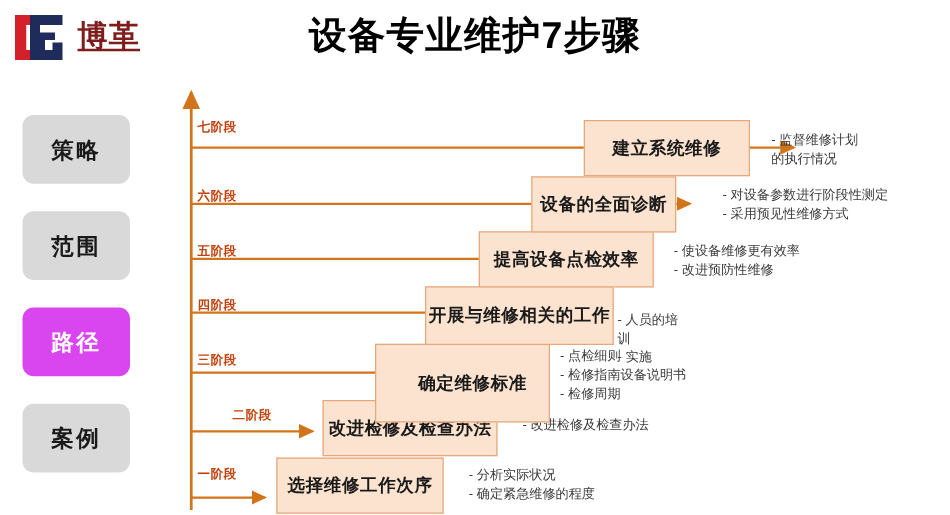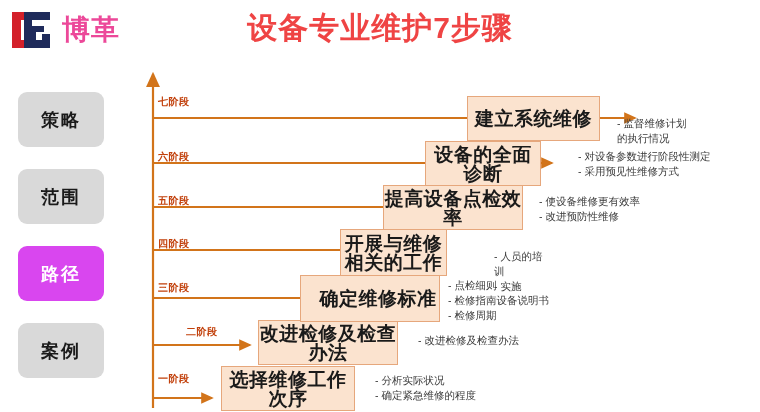--- a/index.html
+++ b/index.html
@@ -32,36 +32,37 @@
     position: absolute;
     left: 2px;
     top: 4px;
     width: 44px;
     height: 40px;
   }
   .logo-text {
     position: absolute;
     left: 54px;
     top: 4px;
-    font-size: 28px;
-    font-weight: bold;
-    color: #ec4899;
+    font-size: 24px;
+    font-weight: bold;
+    color: #7f1d1d;
     letter-spacing: 1px;
     line-height: 40px;
     white-space: nowrap;
+    text-decoration: underline;
   }
   .page-title {
     position: absolute;
     left: 0;
     top: 8px;
     width: 760px;
     text-align: center;
     font-size: 30px;
     font-weight: bold;
-    color: #ef4444;
+    color: #000000;
     letter-spacing: 1px;
     white-space: nowrap;
   }
 
   
   .sidebar {
     position: absolute;
     left: 18px;
     top: 92px;
   }
@@ -102,21 +103,21 @@
     letter-spacing: 0.5px;
   }
   .step-box {
     position: absolute;
     background: #fbe3cf;
     border: 1px solid #e6a77c;
     display: flex;
     align-items: center;
     justify-content: center;
     text-align: center;
-    font-size: 19px;
+    font-size: 14px;
     font-weight: bold;
     color: #1a1a1a;
     line-height: 19px;
     letter-spacing: 0.5px;
     box-sizing: border-box;
   }
   .step-note {
     position: absolute;
     font-size: 10.5px;
     color: #3a3a3a;
@@ -173,35 +174,35 @@
   <div class="stage-label" style="left:158px; top:325px;margin-left:28px;">二阶段</div>
   <div class="stage-label" style="left:158px; top:372px;">一阶段</div>
 
   <div class="step-box" style="left:221px; top:366px; width:134px; height:45px;">选择维修工作次序</div>
   <div class="step-note" style="left:375px; top:373px; width:140px;">- 分析实际状况
 - 确定紧急维修的程度</div>
 
   <div class="step-box" style="left:258px; top:320px; width:140px; height:45px;">改进检修及检查办法</div>
   <div class="step-note" style="left:418px; top:333px; width:150px;">- 改进检修及检查办法</div>
 
-  <div class="step-box" style="left:300px; top:275px; width:140px; height:47px;padding-left:16px;">确定维修标准</div>
+  <div class="step-box" style="left:300px; top:275px; width:140px; height:63px;padding-left:16px;">确定维修标准</div>
   <div class="step-note" style="left:448px; top:278px; width:160px;">- 点检细则
 - 检修指南设备说明书
 - 检修周期</div>
 
-  <div class="step-box" style="left:340px; top:229px; width:107px; height:47px;">开展与维修相关的工作</div>
+  <div class="step-box" style="left:340px; top:229px; width:151px; height:47px;">开展与维修相关的工作</div>
   <div class="step-note" style="left:494px; top:237px; width:62px;margin-top:12px;">- 人员的培
 训
 - 实施</div>
 
   <div class="step-box" style="left:383px; top:185px; width:140px; height:45px;">提高设备点检效率</div>
   <div class="step-note" style="left:539px; top:194px; width:150px;">- 使设备维修更有效率
 - 改进预防性维修</div>
 
   <div class="step-box" style="left:425px; top:141px; width:116px; height:45px;">设备的全面诊断</div>
   <div class="step-note" style="left:578px; top:149px; width:175px;">- 对设备参数进行阶段性测定
 - 采用预见性维修方式</div>
 
   <div class="step-box" style="left:467px; top:96px; width:133px; height:45px;">建立系统维修</div>
-  <div class="step-note" style="left:617px; top:116px; width:130px;">- 监督维修计划
+  <div class="step-note" style="left:617px; top:105px; width:130px;">- 监督维修计划
 的执行情况</div>
 
 </div>
 
 </body></html>

